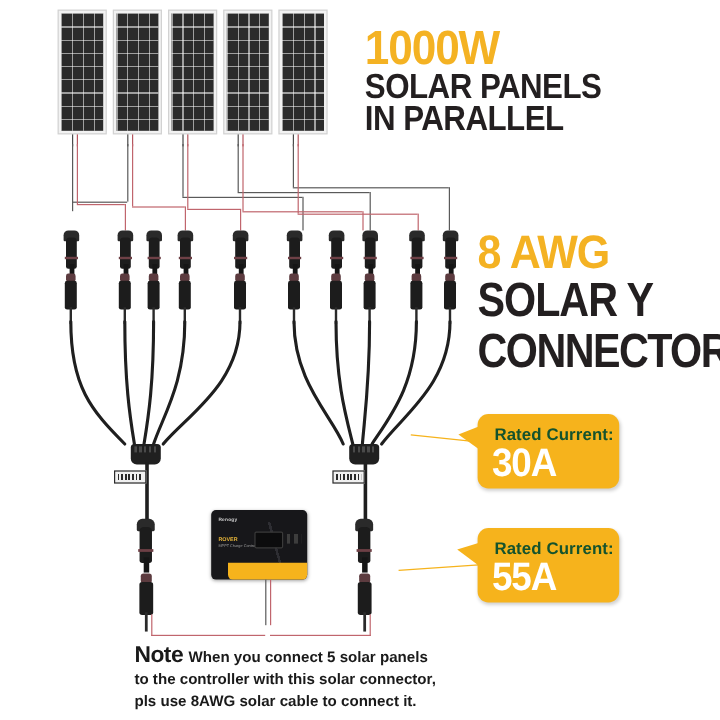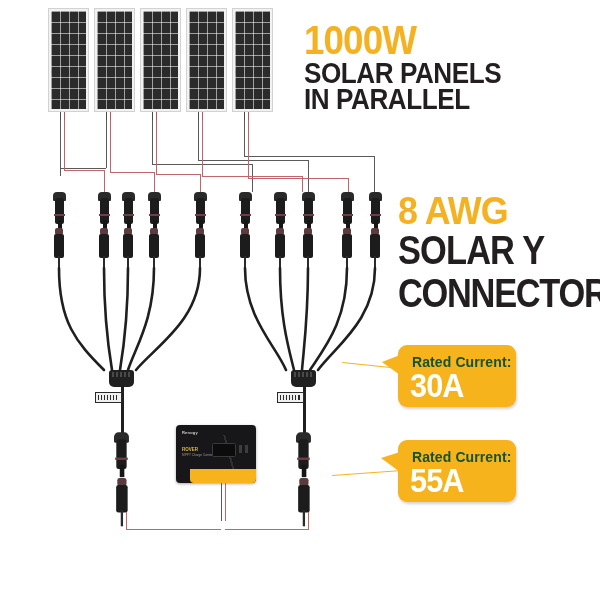--- a/index.html
+++ b/index.html
@@ -388,14 +388,22 @@
     <div class="c-value">30A</div>
   </div>
 
   <div class="lead-line" id="lead-55a"></div>
   <div class="callout" id="callout-55a">
     <div class="tail"></div>
     <div class="c-label">Rated Current:</div>
     <div class="c-value">55A</div>
   </div>
 
+  <div id="note">
+    <div>
+      <span class="note-word">Note</span>
+      <span class="note-body note-line1">When you connect 5 solar panels</span>
+    </div>
+    <div class="note-body">to the controller with this solar connector,</div>
+    <div class="note-body">pls use 8AWG solar cable to connect it.</div>
+  </div>
 
 </div>
 
 </body></html>

